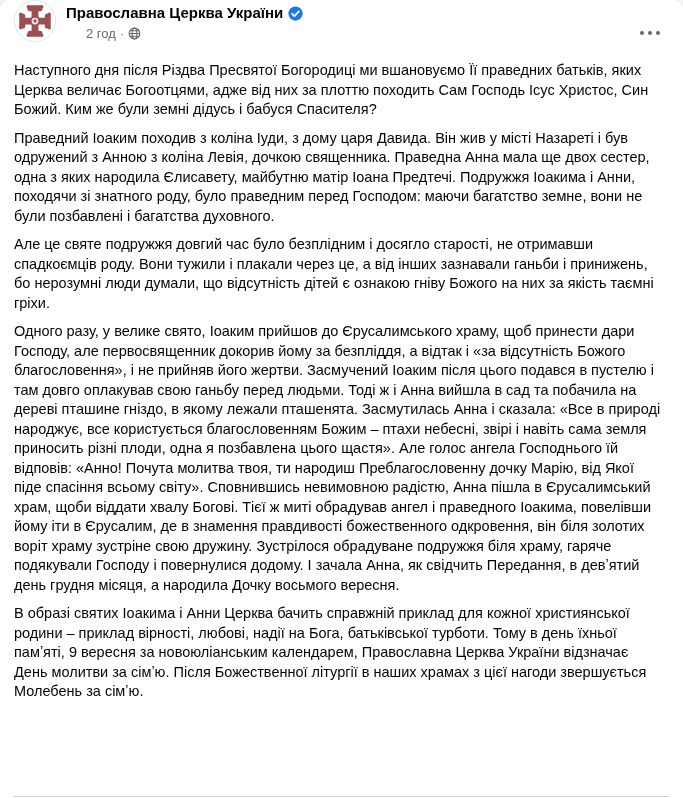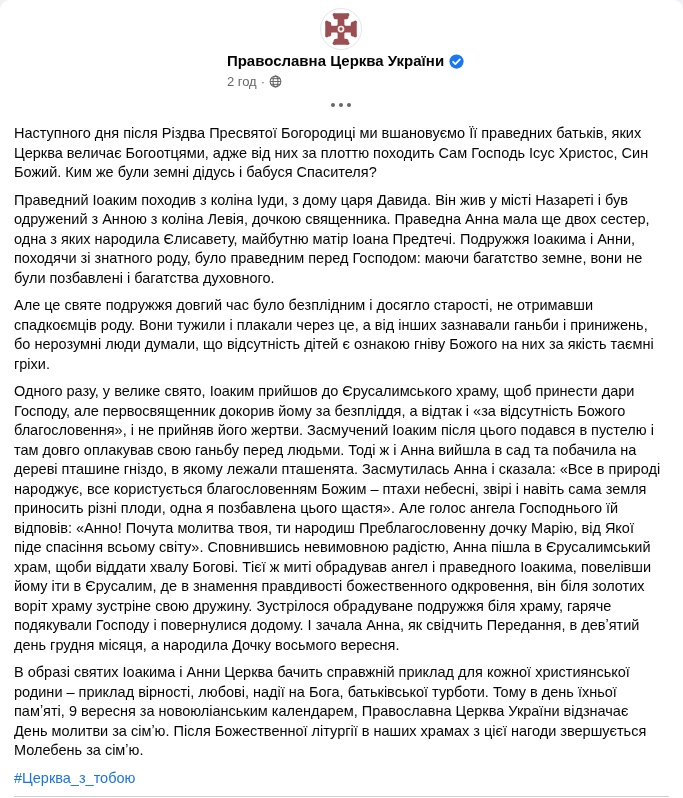--- a/index.html
+++ b/index.html
@@ -22,23 +22,22 @@
   .card{
     width:683px;height:798px;
     background:var(--card-bg);
     border-radius:10px 10px 0 0;
     position:relative;
     overflow:hidden;
   }
   
   .header{
     display:flex;
-    align-items:center;
-    padding:8px 16px 0 14px;
-    flex-direction:column;
+    align-items:flex-end;
+    padding:0 16px 0 14px;
   }
   .avatar{
     width:42px;height:42px;
     border-radius:50%;
     background:#fff;
     border:1px solid #e4e6eb;
     display:flex;align-items:center;justify-content:center;
     flex:0 0 auto;
     cursor:pointer;
   }
@@ -52,34 +51,34 @@
   .page-name{
     font-size:15px;font-weight:700;color:var(--text-primary);
     line-height:20px;cursor:pointer;
   }
   .verified{display:inline-flex;align-items:center;}
   .meta-row{
     display:flex;align-items:center;gap:4px;
     font-size:13px;color:var(--text-secondary);line-height:17px;
     margin-top:2px;
   }
-  .meta-row .timestamp{cursor:pointer;}
+  .meta-row .timestamp{cursor:pointer;margin-left:20px;}
   .more{
     background:none;border:none;cursor:pointer;
     padding:6px;margin-top:6px;border-radius:50%;
     display:flex;align-items:center;
   }
   
   .post-text{
     padding:10px 18px 0 14px;
     font-size:14.5px;
     line-height:19.5px;
     color:var(--text-primary);
   }
-  .post-text p{margin:0 0 8px 0;}
+  .post-text p{margin:9px 0 8px 0;}
   .hashtag{
     color:var(--link-blue);
     text-decoration:none;
     cursor:pointer;
   }
   .hashtag-line{margin-top:10px;}
   .divider{
     position:absolute;
     left:14px;right:14px;bottom:1px;
     height:1px;background:var(--divider);
@@ -154,18 +153,17 @@
     </button>
 
   </div>
 
   <div class="post-text">
     <p>Наступного дня після Різдва Пресвятої Богородиці ми вшановуємо Її праведних батьків, яких Церква величає Богоотцями, адже від них за плоттю походить Сам Господь Ісус Христос, Син Божий. Ким же були земні дідусь і бабуся Спасителя?</p>
     <p>Праведний Іоаким походив з коліна Іуди, з дому царя Давида. Він жив у місті Назареті і був одружений з Анною з коліна Левія, дочкою священника. Праведна Анна мала ще двох сестер, одна з яких народила Єлисавету, майбутню матір Іоана Предтечі. Подружжя Іоакима і Анни, походячи зі знатного роду, було праведним перед Господом: маючи багатство земне, вони не були позбавлені і багатства духовного.</p>
     <p>Але це святе подружжя довгий час було безплідним і досягло старості, не отримавши спадкоємців роду. Вони тужили і плакали через це, а від інших зазнавали ганьби і принижень, бо нерозумні люди думали, що відсутність дітей є ознакою гніву Божого на них за якість таємні гріхи.</p>
     <p>Одного разу, у велике свято, Іоаким прийшов до Єрусалимського храму, щоб принести дари Господу, але первосвященник докорив йому за безпліддя, а відтак і «за відсутність Божого благословення», і не прийняв його жертви. Засмучений Іоаким після цього подався в пустелю і там довго оплакував свою ганьбу перед людьми. Тоді ж і Анна вийшла в сад та побачила на дереві пташине гніздо, в якому лежали пташенята. Засмутилась Анна і сказала: «Все в природі народжує, все користується благословенням Божим – птахи небесні, звірі і навіть сама земля приносить різні плоди, одна я позбавлена цього щастя». Але голос ангела Господнього їй відповів: «Анно! Почута молитва твоя, ти народиш Преблагословенну дочку Марію, від Якої піде спасіння всьому світу». Сповнившись невимовною радістю, Анна пішла в Єрусалимський храм, щоби віддати хвалу Богові. Тієї ж миті обрадував ангел і праведного Іоакима, повелівши йому іти в Єрусалим, де в знамення правдивості божественного одкровення, він біля золотих воріт храму зустріне свою дружину. Зустрілося обрадуване подружжя біля храму, гаряче подякували Господу і повернулися додому. І зачала Анна, як свідчить Передання, в девʼятий день грудня місяця, а народила Дочку восьмого вересня.</p>
     <p>В образі святих Іоакима і Анни Церква бачить справжній приклад для кожної християнської родини – приклад вірності, любові, надії на Бога, батьківської турботи. Тому в день їхньої памʼяті, 9 вересня за новоюліанським календарем, Православна Церква України відзначає День молитви за сімʼю. Після Божественної літургії в наших храмах з цієї нагоди звершується Молебень за сімʼю.</p>
-    <p class="hashtag-line"><a class="hashtag">#Церква_з_тобою</a></p>
   </div>
 
   <div class="divider"></div>
 
 </div>
 
 </body></html>

